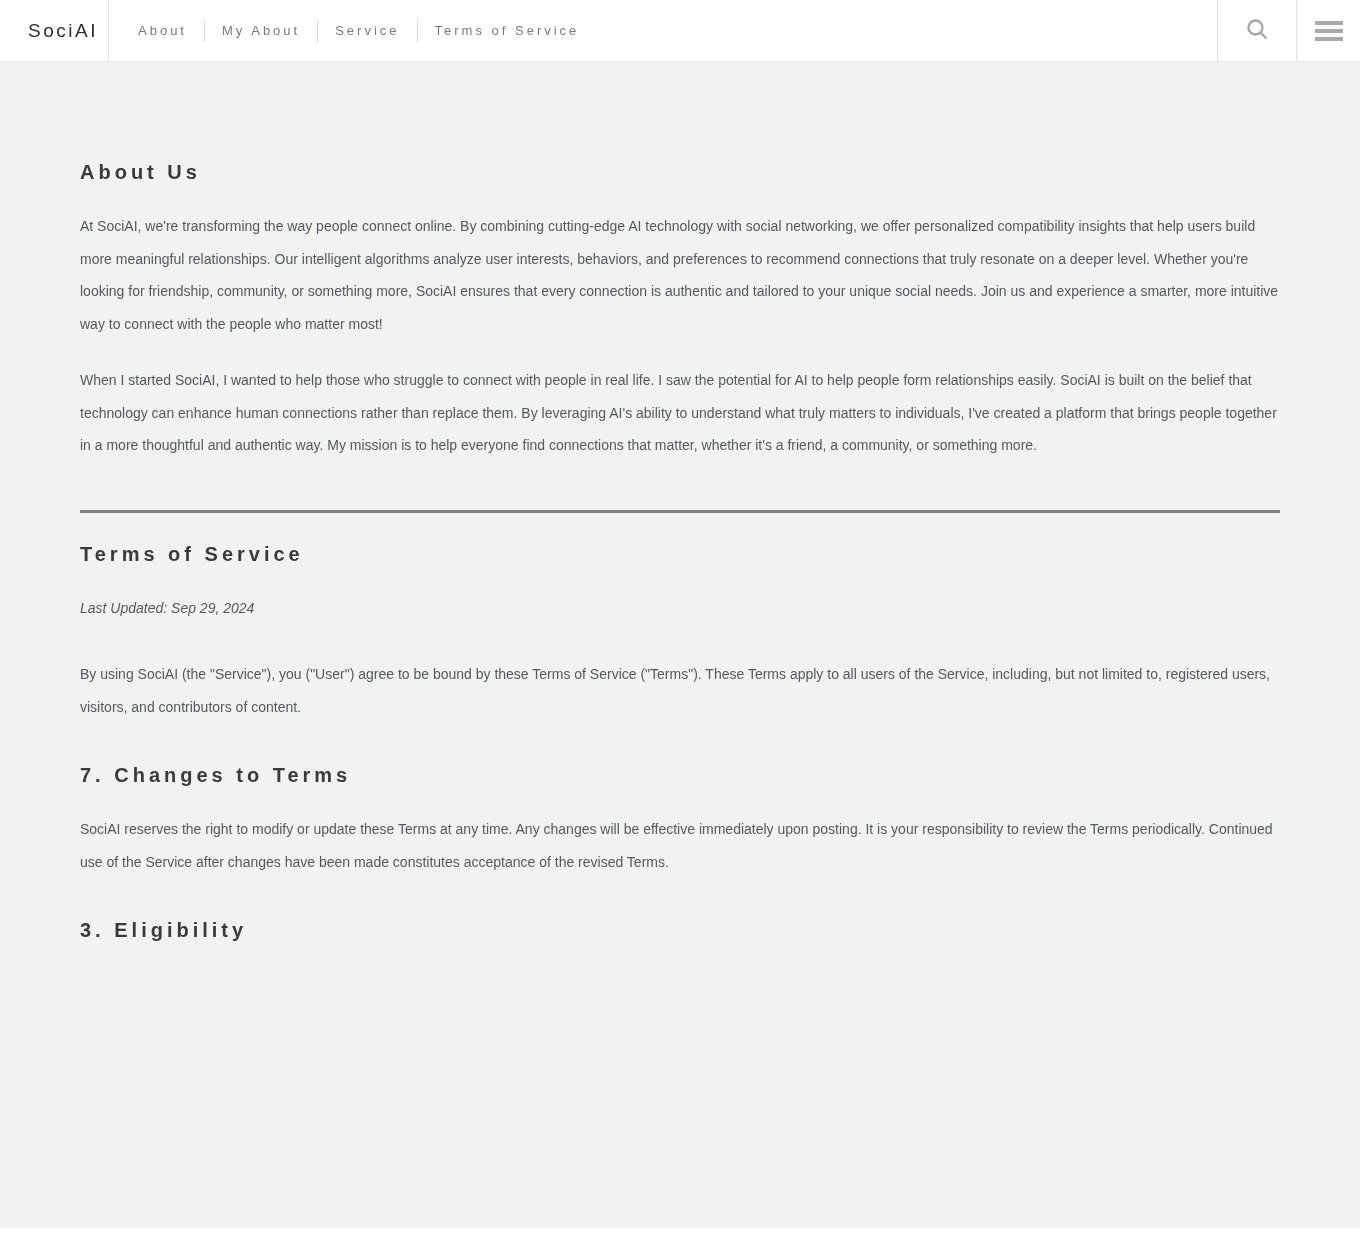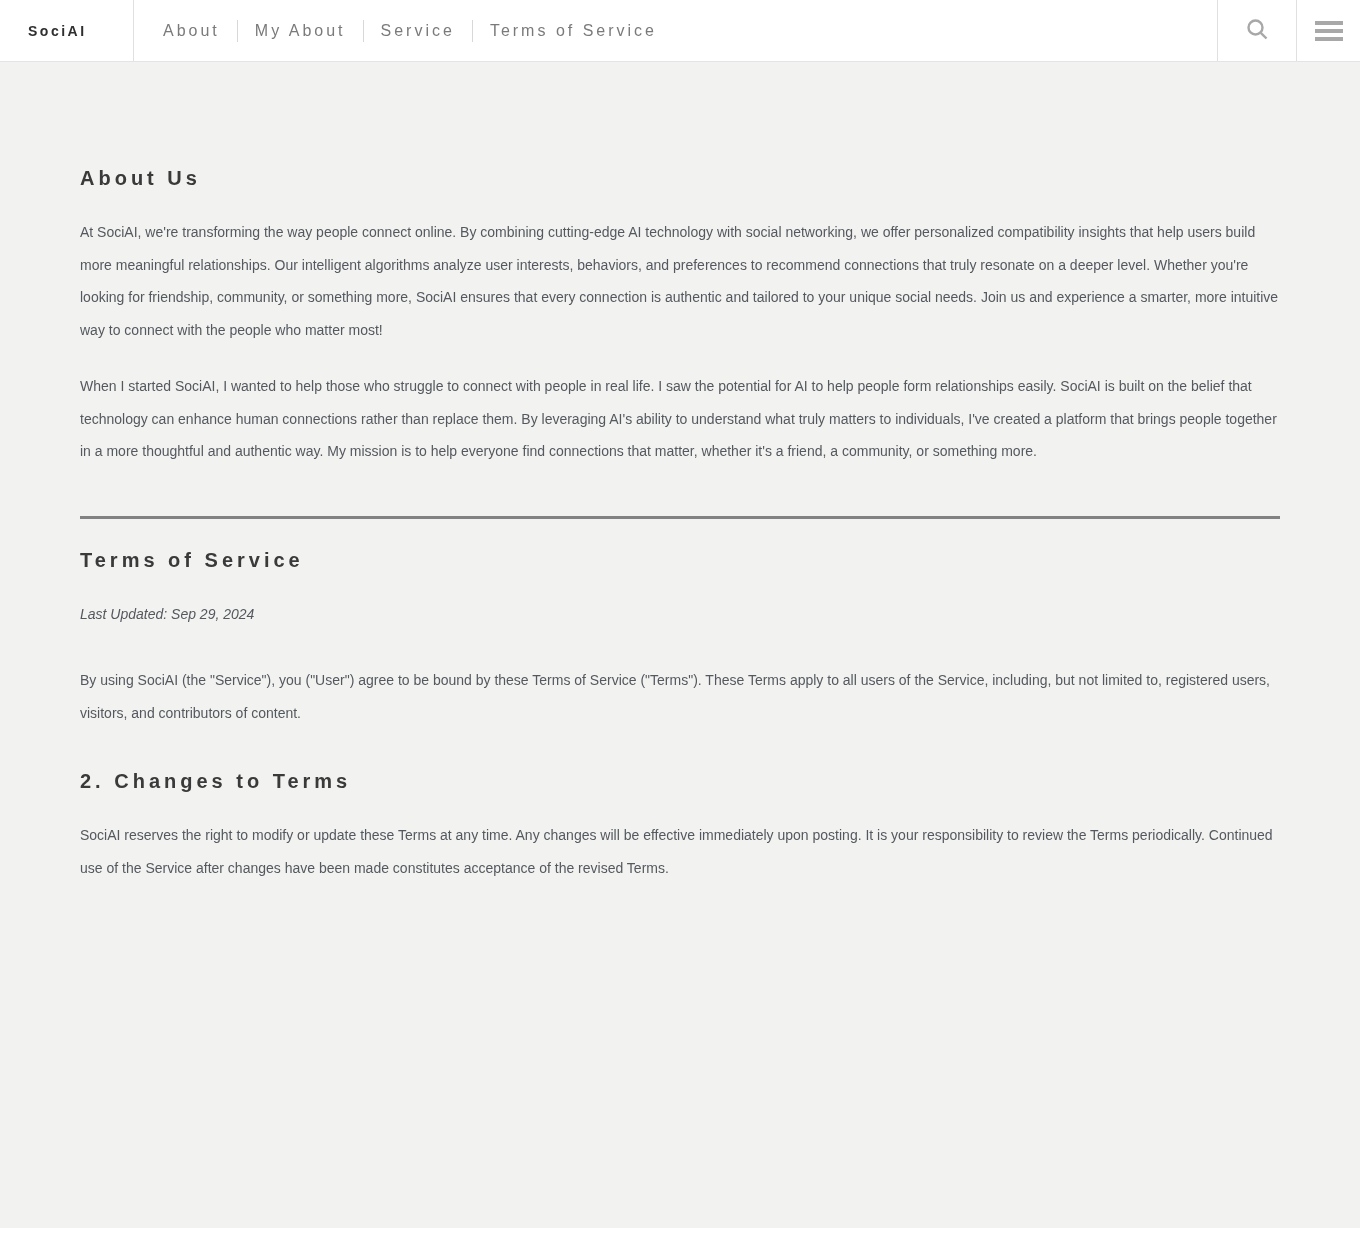--- a/index.html
+++ b/index.html
@@ -13,40 +13,40 @@
   
   .topbar {
     height: 62px;
     background: #ffffff;
     border-bottom: 1px solid #e4e4e4;
     display: flex;
     align-items: stretch;
     width: 100%;
   }
   .brand {
-    width: 134px;
+    width: 109px;
     border-right: 1px solid #e0e0e0;
     display: flex;
     align-items: center;
     padding-left: 28px;
-    font-size: 14px;
-    font-weight: 700;
+    font-size: 19px;
+    font-weight: 400;
     letter-spacing: 2.5px;
     color: #2f2f2f;
     cursor: pointer;
     flex: 0 0 auto;
   }
   nav.mainnav {
     display: flex;
     align-items: center;
     padding-left: 12px;
     flex: 1 1 auto;
   }
   .nav-link {
-    font-size: 16px;
+    font-size: 13px;
     letter-spacing: 3px;
     color: #7a7a7a;
     text-decoration: none;
     padding: 6px 17px;
     cursor: pointer;
     white-space: nowrap;
   }
   .nav-sep {
     width: 1px;
     height: 22px;
@@ -68,21 +68,21 @@
     cursor: pointer;
   }
   .search-btn { width: 78px; }
   .menu-btn { width: 63px; }
   .search-glyph { display: block; }
   .burger { display: flex; flex-direction: column; gap: 4px; }
   .burger span { display: block; width: 28px; height: 4px; background: #a8a8a8; }
 
   
   .content {
-    margin: 16px 80px;
+    margin: 10px 80px;
     padding-top: 88px;
     color: #54595f;
   }
   h2 {
     font-size: 20px;
     font-weight: 700;
     letter-spacing: 4px;
     color: #3a3a3a;
     line-height: 1.2;
     margin: 40px 0 26px 0;
@@ -163,19 +163,20 @@
   </section>
 
   <hr class="rule">
 
   <section>
     <h2 class="tos-title">Terms of Service</h2>
     <p class="last-updated">Last Updated: Sep 29, 2024</p>
 
     <p>By using SociAI (the "Service"), you ("User") agree to be bound by these Terms of Service ("Terms"). These Terms apply to all users of the Service, including, but not limited to, registered users, visitors, and contributors of content.</p>
 
-    <h2>2. Changes to Terms</h2>
+    <h2>7. Changes to Terms</h2>
     <p>SociAI reserves the right to modify or update these Terms at any time. Any changes will be effective immediately upon posting. It is your responsibility to review the Terms periodically. Continued use of the Service after changes have been made constitutes acceptance of the revised Terms.</p>
 
+    <h2>3. Eligibility</h2>
   </section>
 </main>
 
 <div class="footer-strip"></div>
 
 </body></html>

